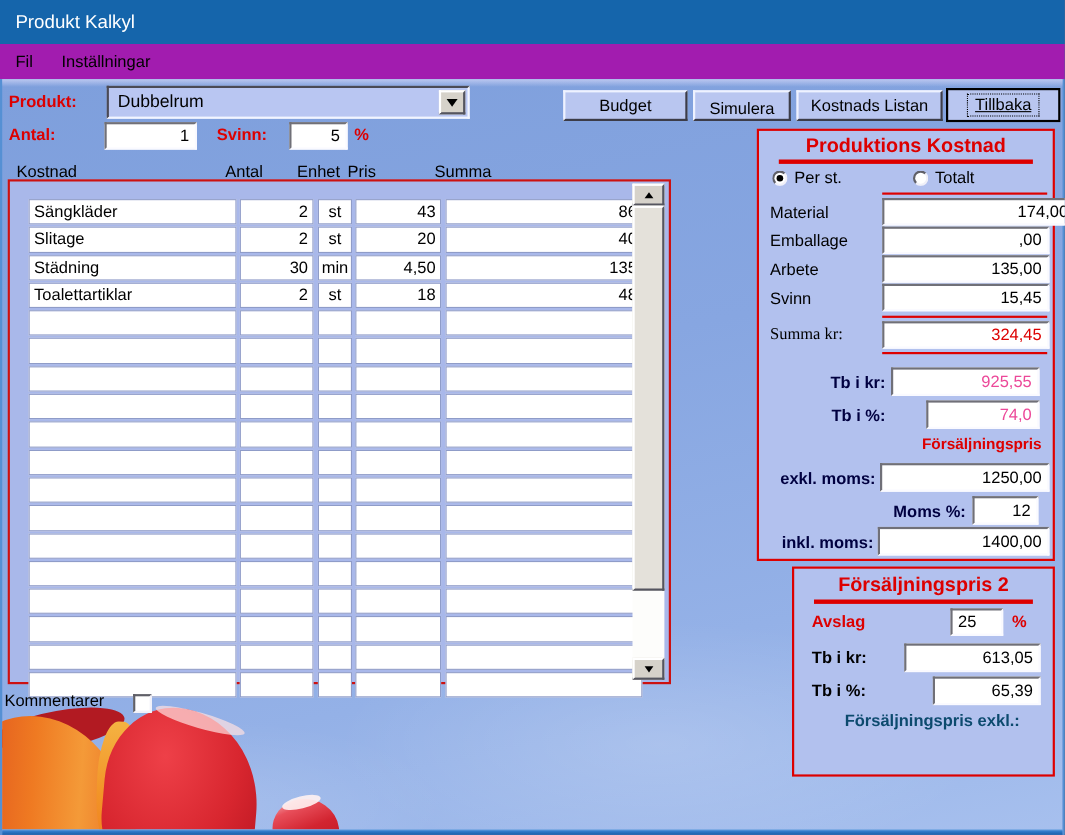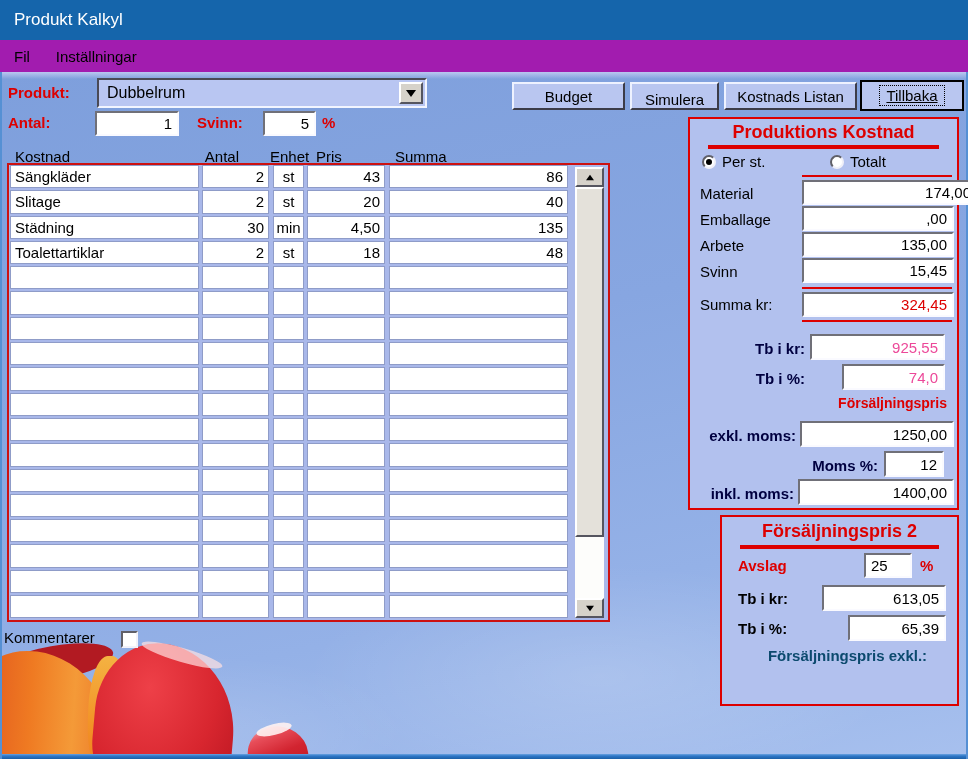--- a/index.html
+++ b/index.html
@@ -54,21 +54,21 @@
                 border-top:7px solid #000; }
   .arrow-up   { width:0; height:0; border-left:5px solid transparent; border-right:5px solid transparent;
                 border-bottom:7px solid #000; }
   .default-btn { border:2px solid #000; outline:none; position:relative; }
   .default-btn .inner { border:1px dotted #000; padding:1px 6px; text-decoration:underline; }
   
   .tbl-headers { position:absolute; top:76px; left:0; width:610px; height:18px; font-size:15px; }
   .tbl-headers span { position:absolute; }
   .table-box {
     position:absolute; left:5px; top:91px; width:603px; height:459px;
-    background:#a9b8ea; border:2px solid #cc1111; padding:0;
+    background:#a9b8ea; border:2px solid #cc1111; padding:16px;
   }
   .trow { position:relative; height:23.3px; margin-bottom:2px; }
   .tcell { position:absolute; top:0; height:100%; background:#fff;
            border:1px solid #8f9cc8; font-size:15px; display:flex; align-items:center; padding:0 4px; }
   .c-kostnad { left:1px;  width:189px; justify-content:flex-start; }
   .c-antal   { left:193px; width:67px; justify-content:flex-end; }
   .c-enhet   { left:264px; width:31px; justify-content:center; padding:0 1px; }
   .c-pris    { left:298px; width:78px; justify-content:flex-end; }
   .c-summa   { left:380px; width:179px; justify-content:flex-end; }
   
@@ -355,21 +355,21 @@
       <div class="field" style="position:absolute;left:112px;top:113px;width:152px;height:25px;">
         <span>135,00</span>
       </div>
 
       <span class="prow" style="left:10px;top:144px;">Svinn</span>
       <div class="field" style="position:absolute;left:112px;top:139px;width:152px;height:25px;">
         <span>15,45</span>
       </div>
 
       <div class="redline" style="left:112px;right:5px;top:168px;height:2px;"></div>
-      <span class="prow" style="left:10px;top:177px;">Summa kr:</span>
+      <span class="prow" style="left:10px;top:177px;font-family:Liberation Serif, serif;">Summa kr:</span>
       <div class="field" style="position:absolute;left:112px;top:173px;width:152px;height:25px;">
         <span class="red-val">324,45</span>
       </div>
       <div class="redline" style="left:112px;right:5px;top:201px;height:2px;"></div>
 
       <span class="prow navy-label" style="left:30px;top:221px;width:85px;text-align:right;">Tb i kr:</span>
       <div class="field" style="position:absolute;left:120px;top:215px;width:135px;height:26px;">
         <span class="blue-val">925,55</span>
       </div>
 

